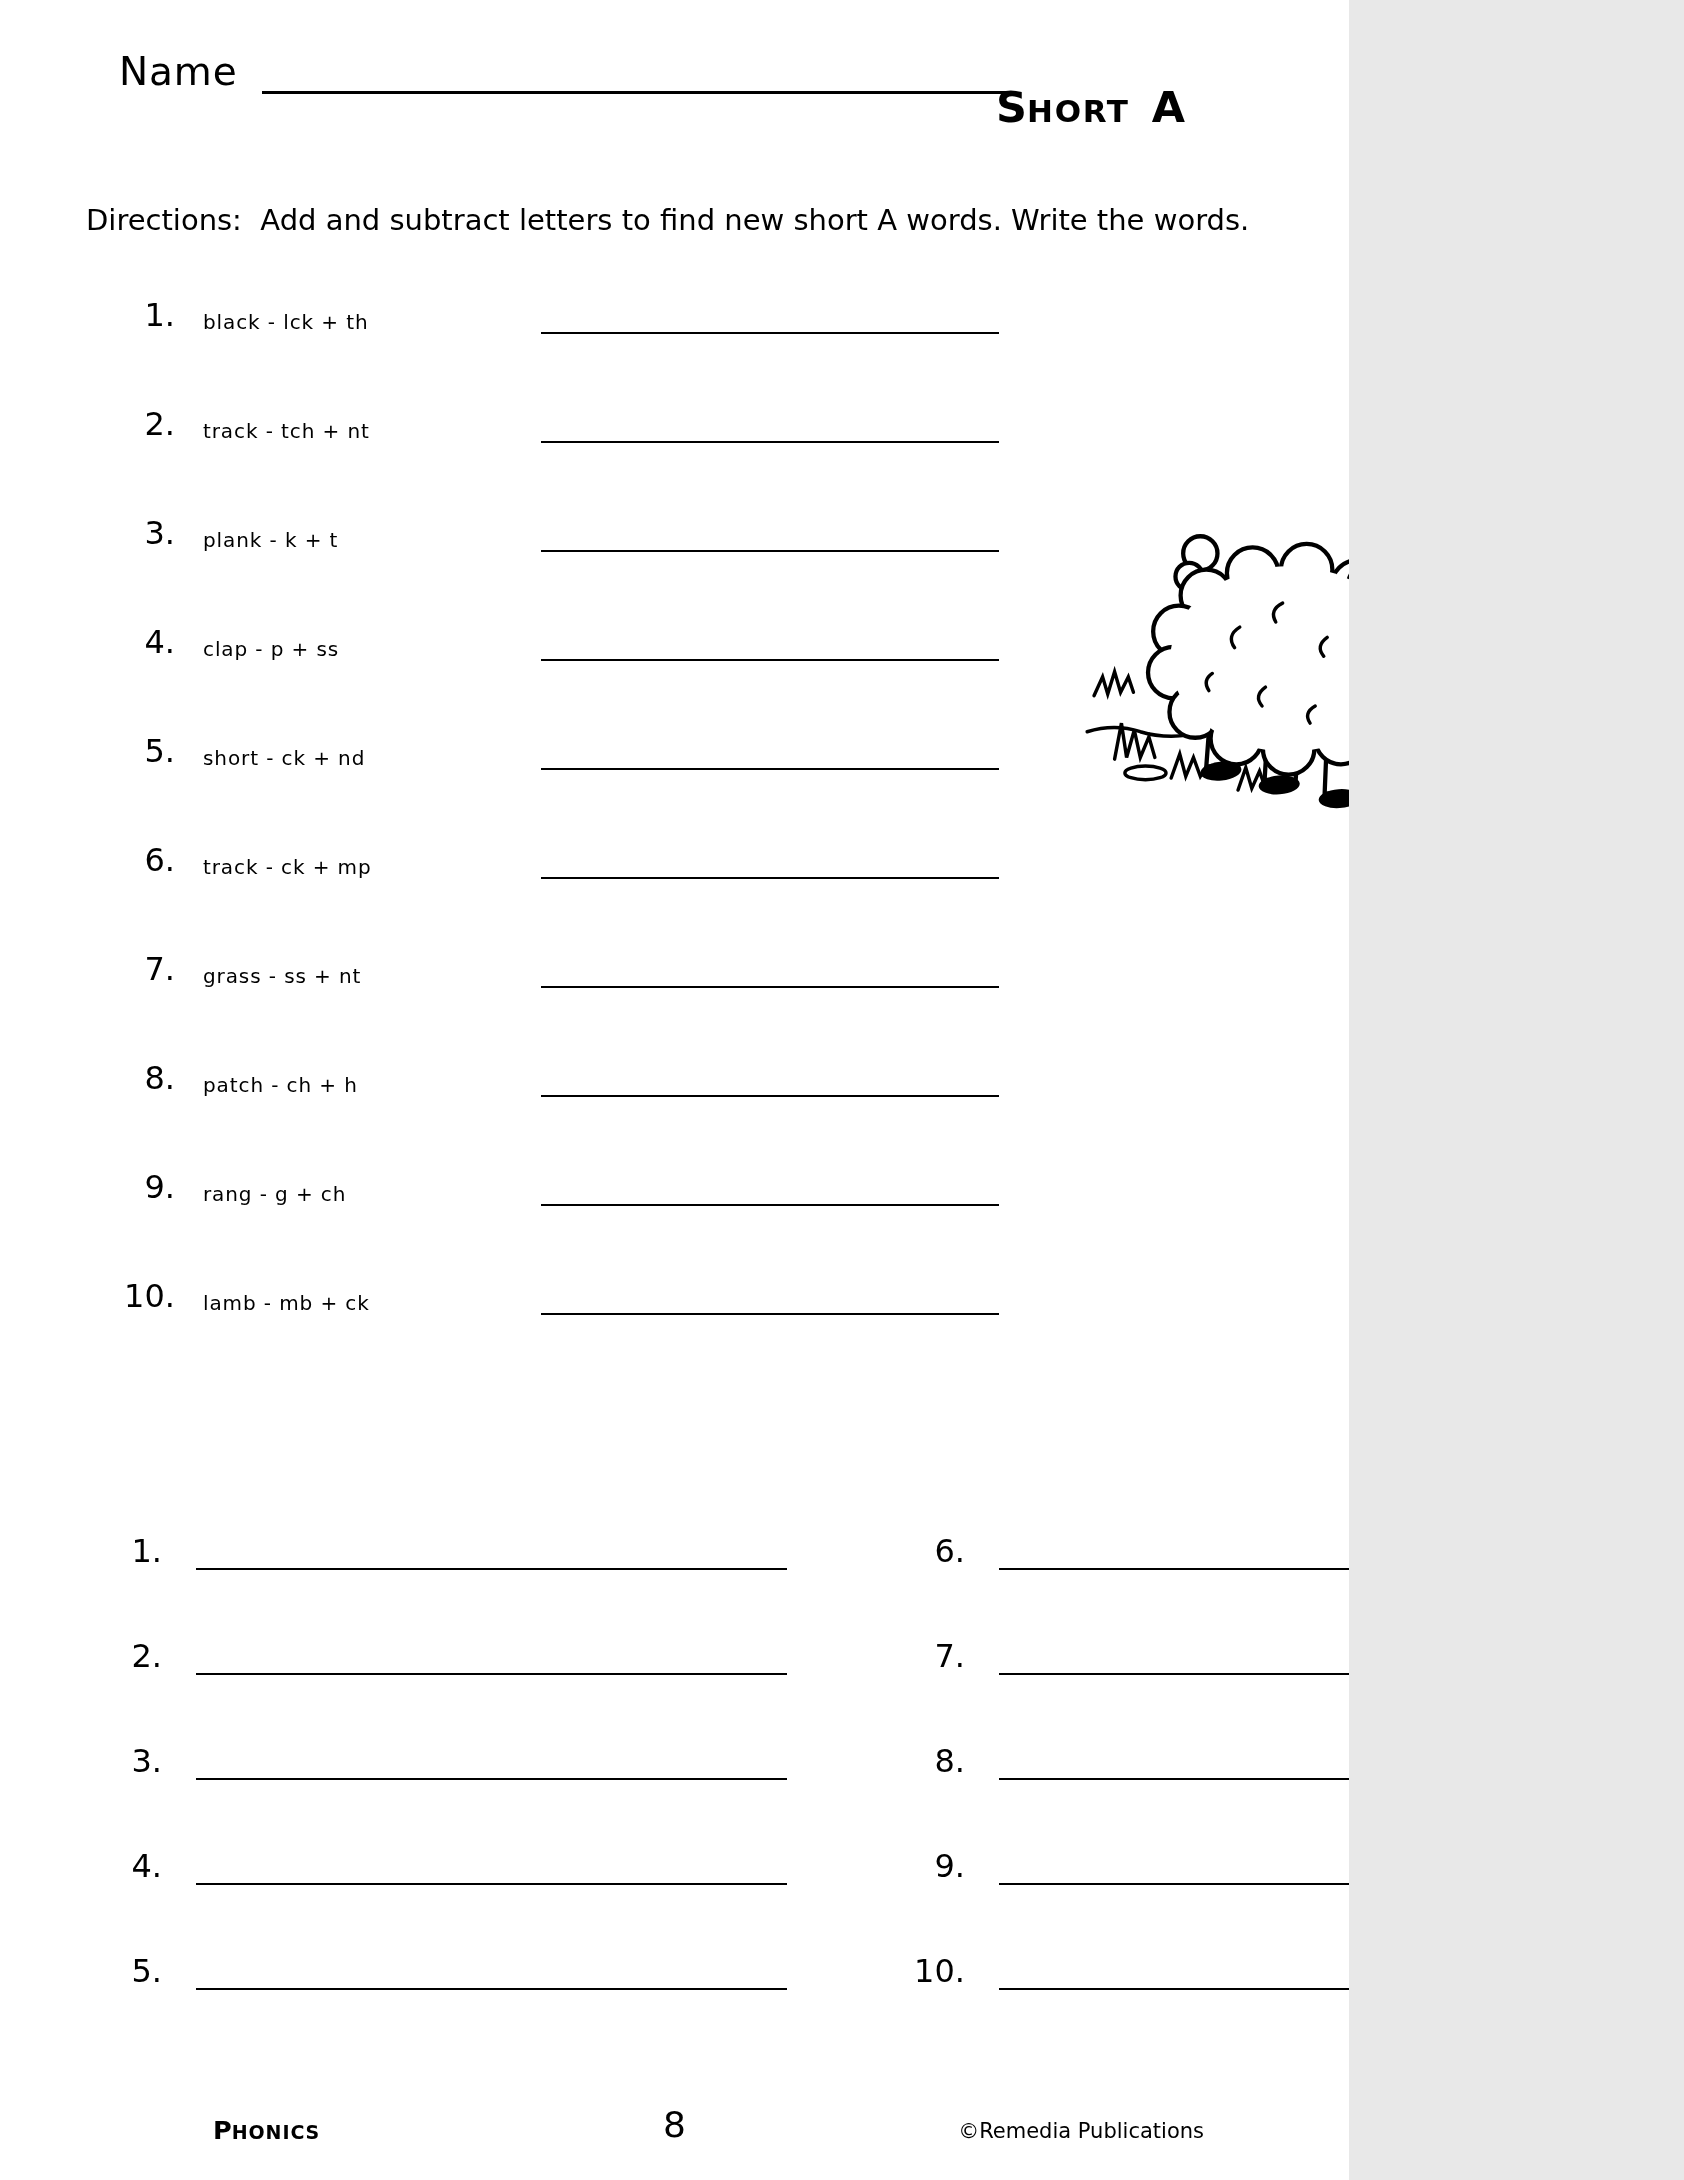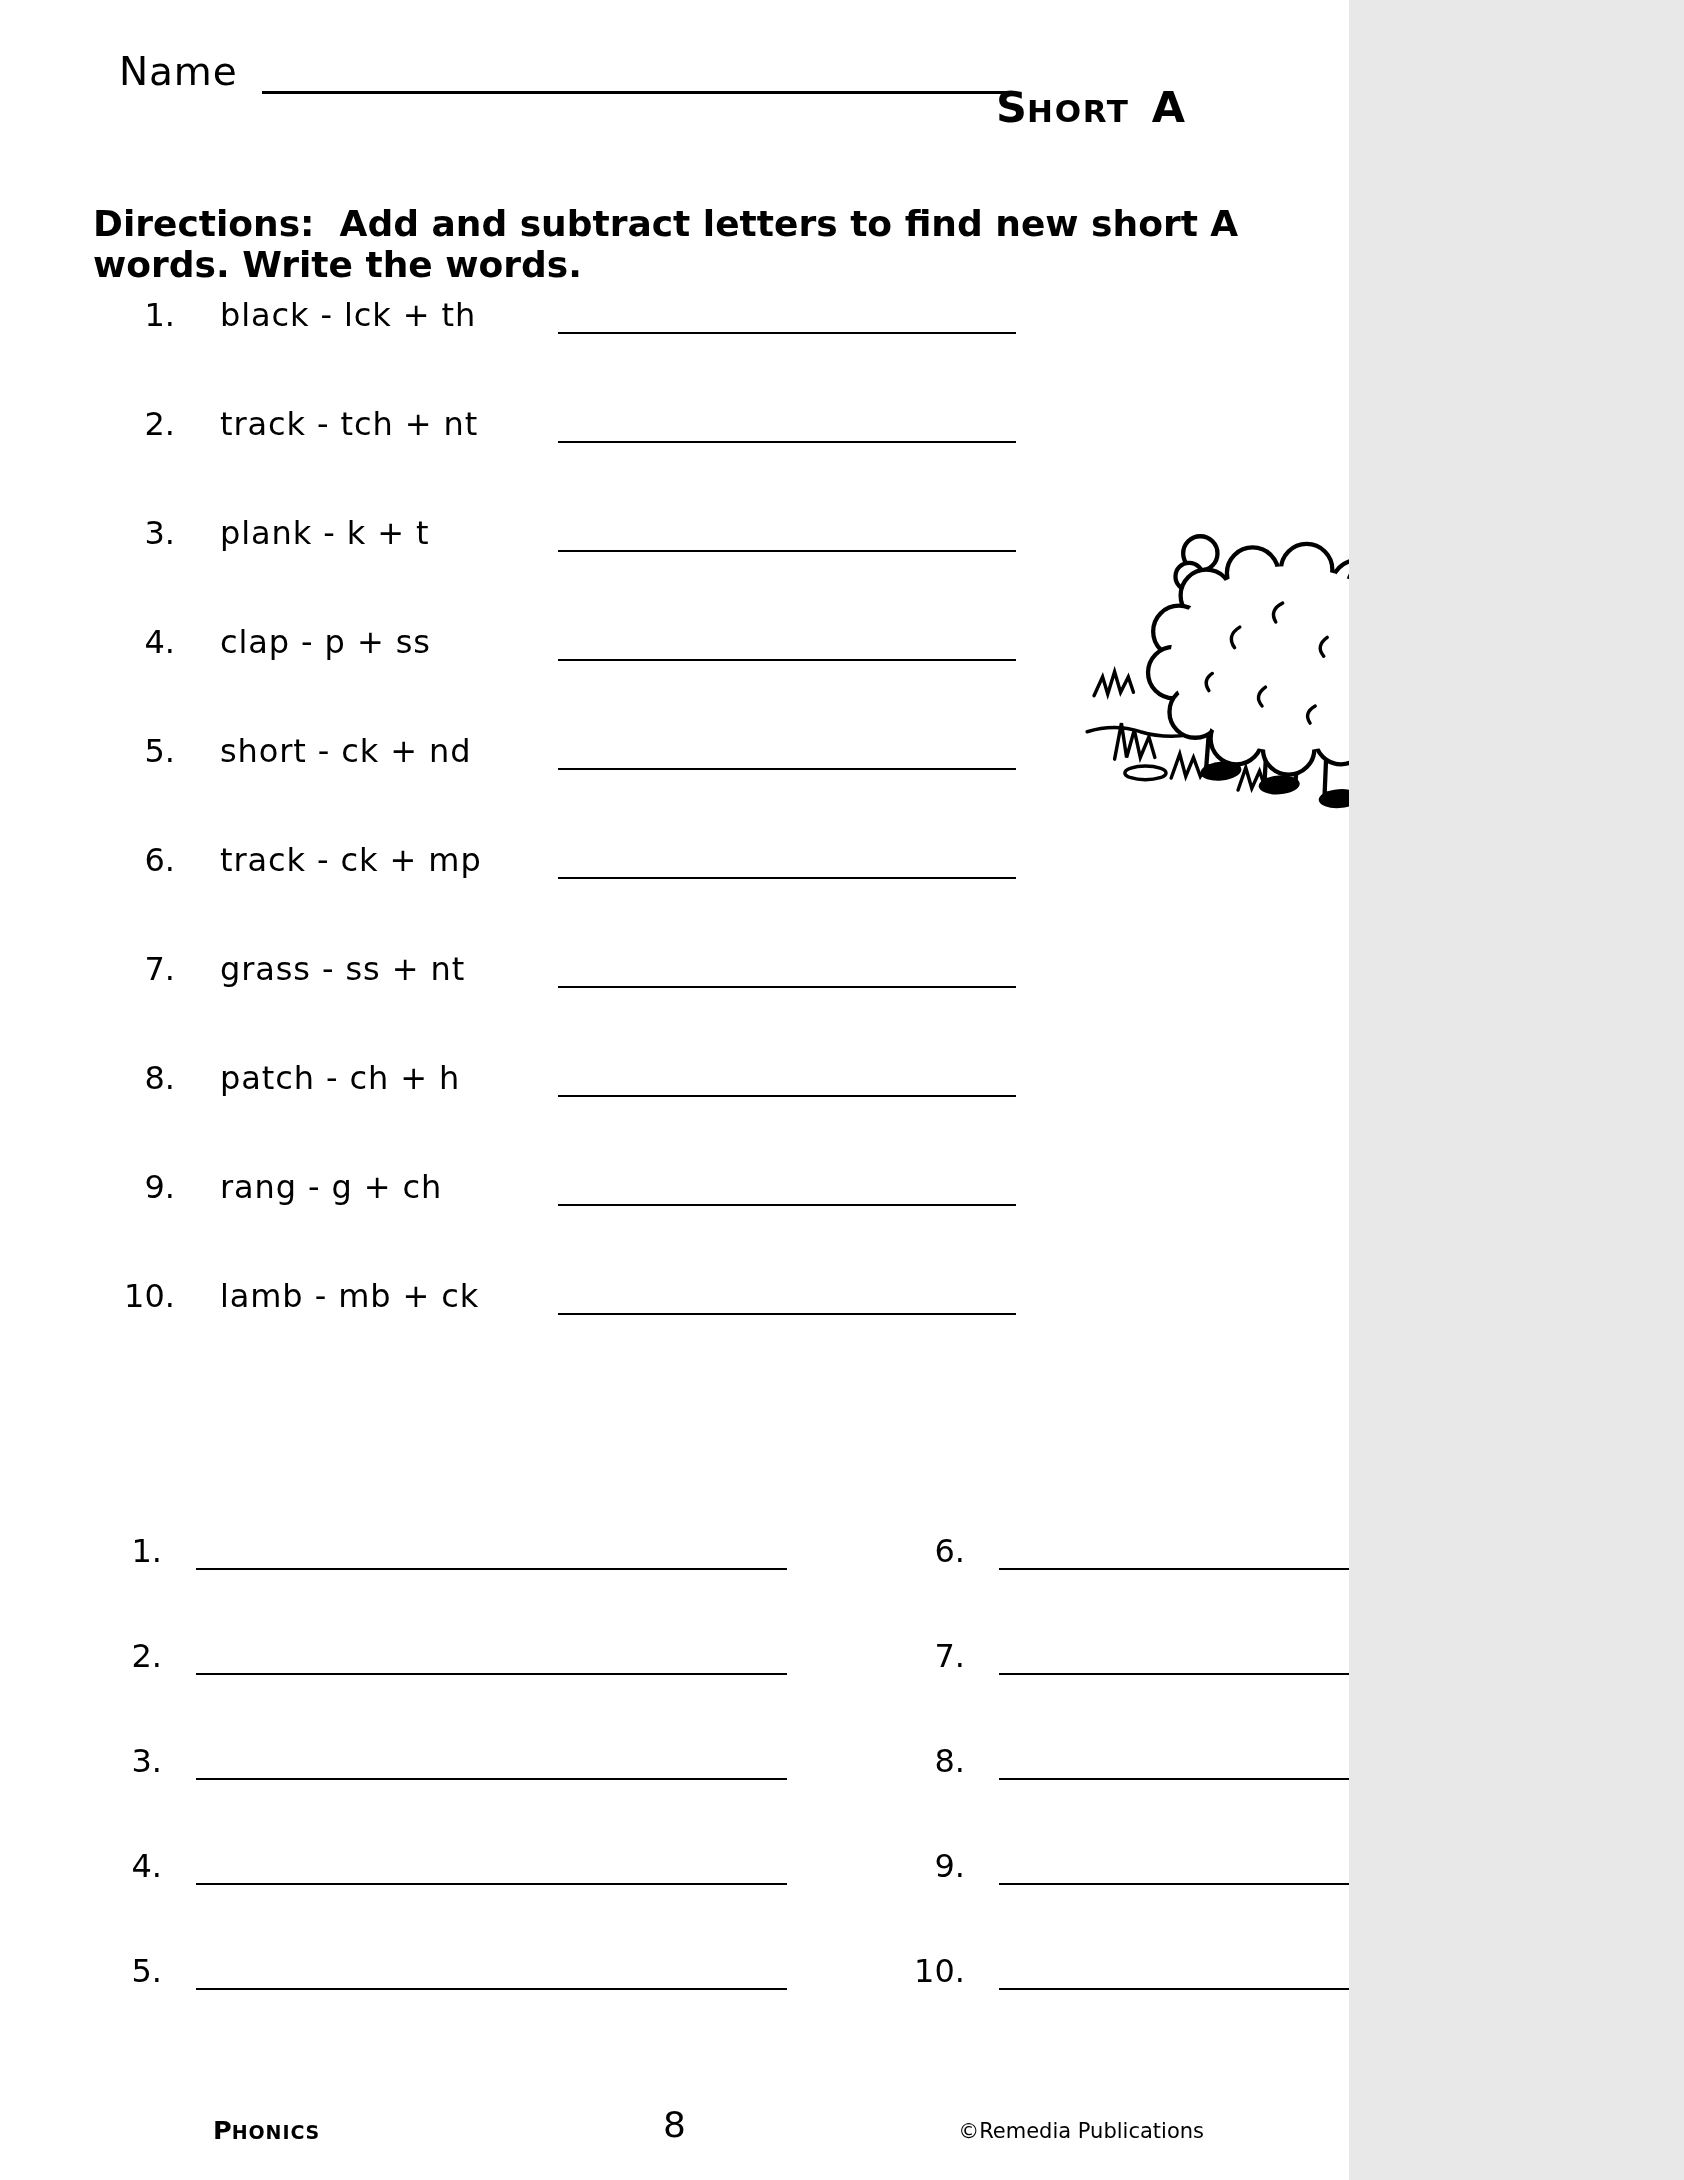--- a/index.html
+++ b/index.html
@@ -16,29 +16,29 @@
   .name-row{position:absolute;top:49px;left:119px;display:flex;align-items:flex-end;}
   .name-label{font-size:39px;letter-spacing:0.9px;}
   .name-line{width:750px;height:41px;border-bottom:3.4px solid #000;margin-left:24px;}
   .short-a{position:absolute;top:82px;right:164px;font-weight:700;white-space:nowrap;}
   .short-a .big{font-size:43px;}
   .short-a .small{font-size:31px;letter-spacing:1.7px;}
   .short-a .gap{display:inline-block;width:22px;}
 
   
   .directions{
-    position:absolute;top:203px;left:93px;
-    font-size:36px;font-weight:700;white-space:pre-wrap;
+    position:absolute;top:203px;left:86px;
+    font-size:29px;font-weight:400;white-space:pre-wrap;
   }
 
   
   .exercises{position:absolute;top:291px;left:94px;}
   .ex-row{display:flex;align-items:flex-end;height:43px;margin-bottom:66px;}
   .ex-num{width:81px;text-align:right;font-size:32px;}
-  .ex-expr{width:338px;margin-left:45px;font-size:32px;letter-spacing:0.9px;}
+  .ex-expr{width:338px;margin-left:28px;font-size:20px;letter-spacing:0.9px;}
   .ex-line{width:458px;height:39px;border-bottom:2.6px solid #000;}
 
   
   .sheep-wrap{position:absolute;left:1070px;top:474px;width:463px;height:344px;}
   .sheep-wrap svg{width:100%;height:100%;}
 
   
   .alpha-heading{
     position:absolute;top:1421px;left:95px;
     font-size:29px;font-weight:700;

